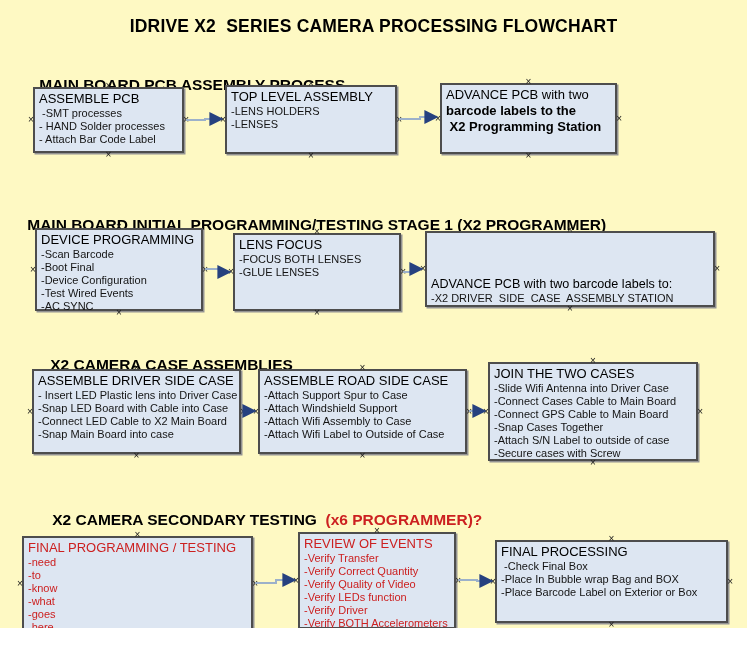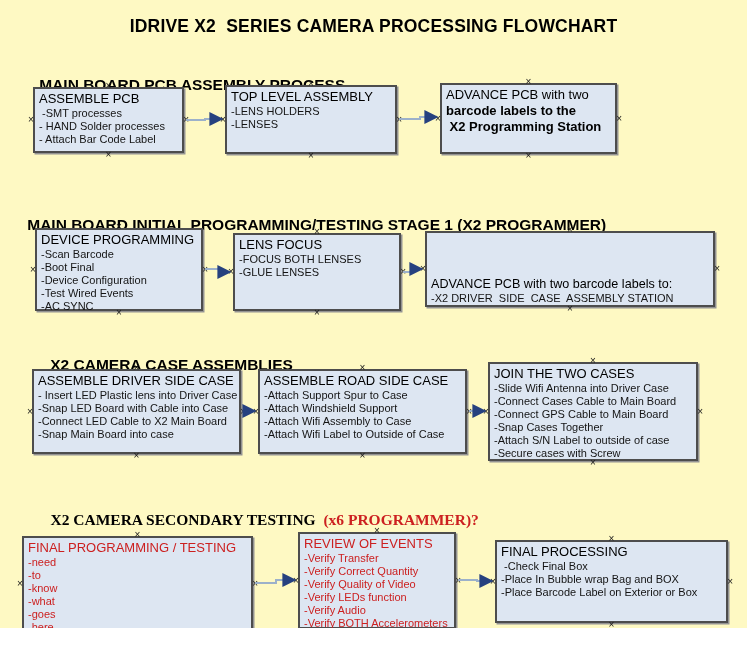--- a/index.html
+++ b/index.html
@@ -9,21 +9,21 @@
   }
   .title{
     position:absolute;top:16px;left:0;width:100%;text-align:center;
     font-size:17.5px;font-weight:bold;white-space:pre;letter-spacing:.2px;
   }
   .shead{position:absolute;font-size:15.5px;font-weight:bold;white-space:pre;}
   .shead .redpart{color:#cc2020;}
   .s1{left:22px;top:58px;}
   .s2{left:10px;top:198px;}
   .s3{left:33px;top:338px;}
-  .s4{left:35px;top:493px;font-family:Liberation Serif, serif;}
+  .s4{left:35px;top:493px;}
   .box{
     position:absolute;background:#dde6f2;border:2px solid #4d4d4d;
     box-shadow:1.5px 1.5px 0 #939393;padding:2px 4px;box-sizing:border-box;
   }
   .btitle{font-size:13px;font-weight:normal;line-height:16px;white-space:pre;}
   .bitem{font-size:11px;line-height:13px;white-space:pre;color:#141414;}
   .allbold .bitem{font-weight:bold;font-size:13px;line-height:16px;color:#000;}
   .redbox .btitle,.redbox .bitem{color:#cc2020;}
   .b23t .btitle{font-size:12.6px;margin-top:41px;}
   
@@ -188,21 +188,21 @@
   <div class="box b42 redbox">
     <span class="hd ht">×</span>
     <span class="hd hb">×</span>
     <span class="hd hl">×</span>
     <span class="hd hr">×</span>
     <div class="btitle">REVIEW OF EVENTS</div>
     <div class="bitem">-Verify Transfer</div>
     <div class="bitem">-Verify Correct Quantity</div>
     <div class="bitem">-Verify Quality of Video</div>
     <div class="bitem">-Verify LEDs function</div>
-    <div class="bitem">-Verify Audio</div>
+    <div class="bitem">-Verify Driver</div>
     <div class="bitem">-Verify BOTH Accelerometers</div>
     <div class="bitem">-Test of accessory ports?</div>
   </div>
 
   <div class="box b43">
     <span class="hd ht">×</span>
     <span class="hd hb">×</span>
     <span class="hd hl">×</span>
     <span class="hd hr">×</span>
     <div class="btitle">FINAL PROCESSING</div>

